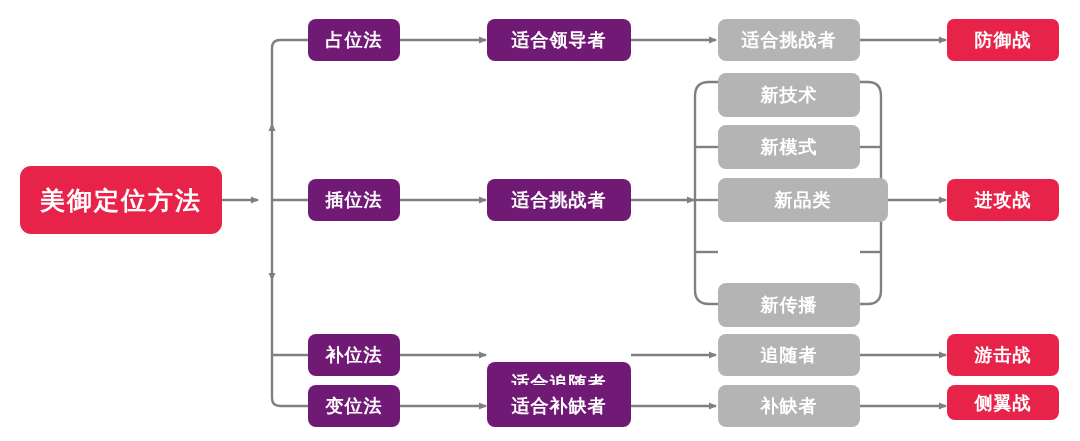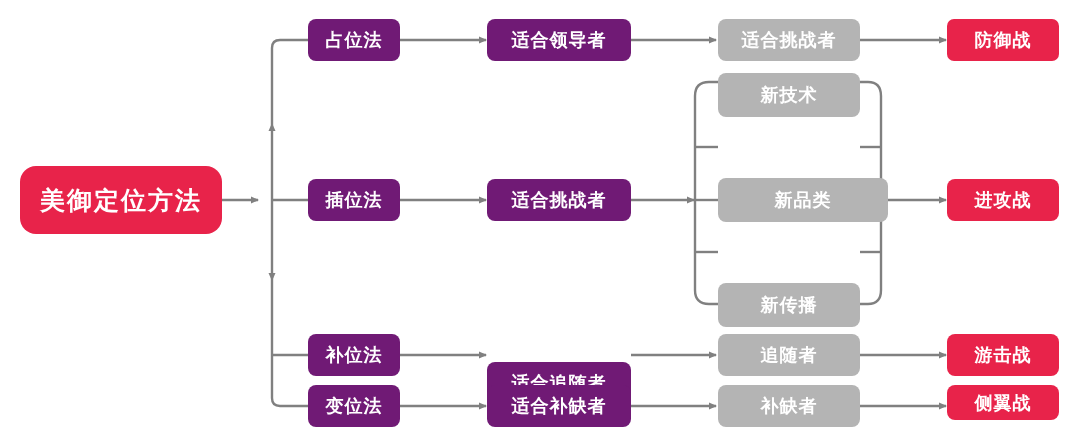--- a/index.html
+++ b/index.html
@@ -31,21 +31,21 @@
     box-sizing: border-box;
     border-radius: 8px;
     color: #ffffff;
     font-weight: 700;
     letter-spacing: 1px;
     white-space: nowrap;
     user-select: none;
   }
   .node.root {
     background: #e8234a;
-    border-radius: 16px;
+    border-radius: 11px;
     font-size: 25px;
     letter-spacing: 2px;
   }
   .node.pink {
     background: #701a75;
     font-size: 18px;
   }
   .node.gray {
     background: #b4b4b4;
     font-size: 18px;
@@ -116,20 +116,21 @@
   <div class="node pink" style="left:308px; top:385px; width:92px; height:42px;">变位法</div>
 
   <div class="node pink" style="left:487px; top:19px; width:144px; height:42px;">适合领导者</div>
   <div class="node pink" style="left:487px; top:179px; width:144px; height:42px;">适合挑战者</div>
   <div class="node pink" style="left:487px; top:334px; width:144px; height:42px;margin-top:28px;">适合追随者</div>
   <div class="node pink" style="left:487px; top:385px; width:144px; height:42px;">适合补缺者</div>
 
   <div class="node gray" style="left:718px; top:19px; width:142px; height:42px;">适合挑战者</div>
 
   <div class="node gray" style="left:718px; top:73px; width:142px; height:44px;">新技术</div>
+  <div class="node gray" style="left:718px; top:125px; width:142px; height:44px;">新模式</div>
   <div class="node gray" style="left:718px; top:178px; width:170px; height:44px;">新品类</div>
   <div class="node gray" style="left:718px; top:283px; width:142px; height:44px;">新传播</div>
 
   <div class="node gray" style="left:718px; top:334px; width:142px; height:42px;">追随者</div>
   <div class="node gray" style="left:718px; top:385px; width:142px; height:42px;">补缺者</div>
 
   <div class="node red" style="left:947px; top:19px; width:112px; height:42px;border-radius:7px;">防御战</div>
   <div class="node red" style="left:947px; top:179px; width:112px; height:42px;">进攻战</div>
   <div class="node red" style="left:947px; top:334px; width:112px; height:42px;">游击战</div>
   <div class="node red" style="left:947px; top:385px; width:112px; height:35px;">侧翼战</div>

